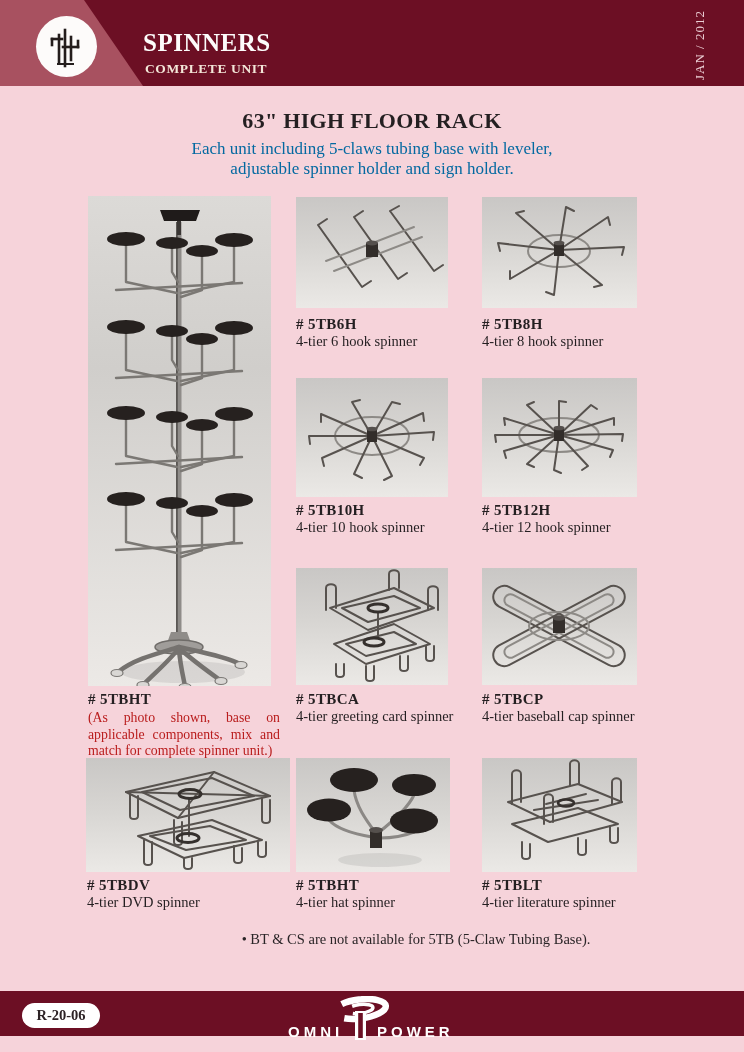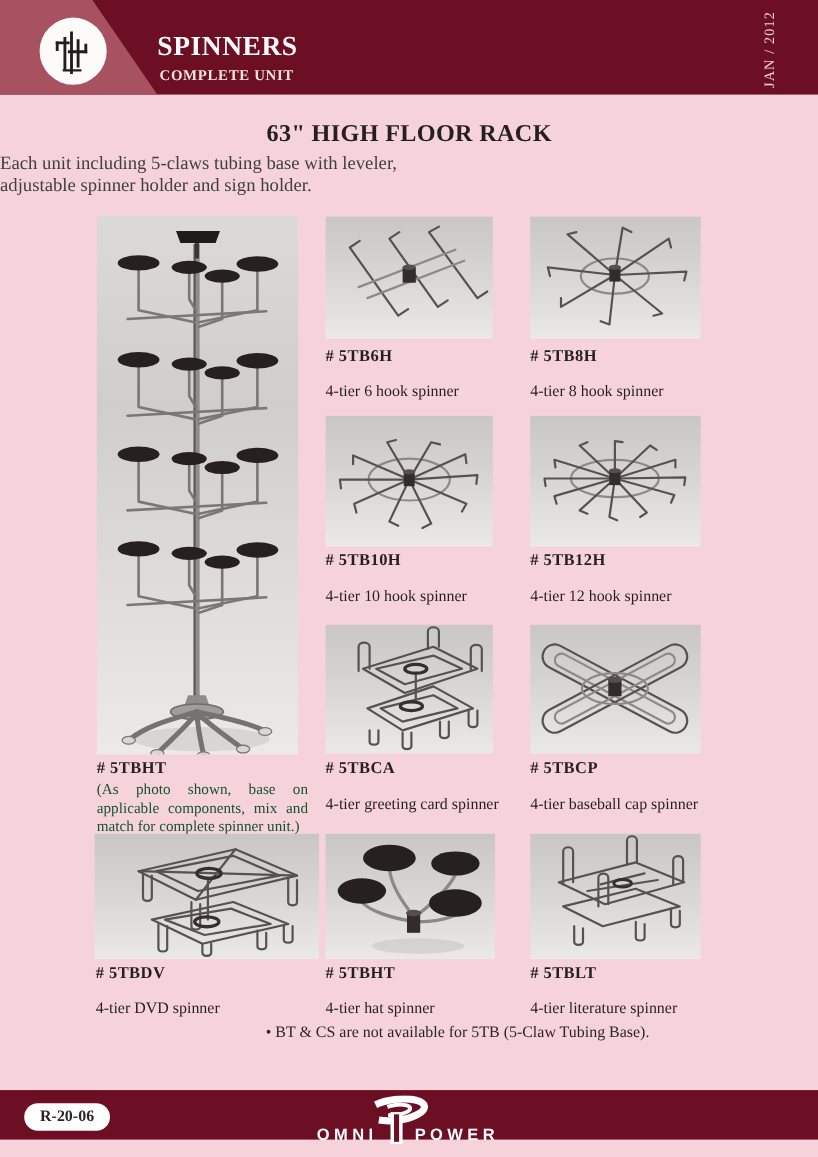--- a/index.html
+++ b/index.html
@@ -16,39 +16,39 @@
         letter-spacing:.5px;color:#fdfcfb;}
   .header-subtitle{position:absolute;left:145px;top:61px;font-size:13.5px;font-weight:bold;
         letter-spacing:.6px;color:#f3e6d8;}
   .issue-date{position:absolute;left:692px;top:8px;height:72px;color:#eccfd5;font-size:13px;
         letter-spacing:1px;writing-mode:vertical-rl;transform:rotate(180deg);
         display:flex;align-items:center;}
 
   
   .page-title{position:absolute;left:0;top:108px;width:744px;text-align:center;
         font-size:22px;font-weight:bold;color:#241f21;letter-spacing:.3px;}
-  .intro-line{position:absolute;left:0;width:744px;font-size:17px;color:#404040;}
+  .intro-line{position:absolute;left:0;width:744px;text-align:center;font-size:17px;color:#0369a1;}
   .intro-line.l1{top:139px;} .intro-line.l2{top:159px;}
 
   
   .photo{position:absolute;background:linear-gradient(180deg,#c9c7c5 0%,#d7d5d2 45%,#ebe9e6 100%);overflow:hidden;}
   .photo.tall{background:linear-gradient(180deg,#dcdad7 0%,#d0cecb 35%,#ece9e6 100%);}
   .photo svg{display:block;width:100%;height:100%;}
   .wire{fill:none;stroke:#57524e;stroke-width:2;stroke-linecap:round;stroke-linejoin:round;}
   .wire2{fill:none;stroke:#8d8a86;stroke-width:2;stroke-linecap:round;stroke-linejoin:round;}
   .pad{fill:#26211f;}
   .hub{fill:#322d2a;}
   .tw{fill:none;stroke:#7b7874;stroke-width:2.4;stroke-linecap:round;stroke-linejoin:round;}
 
   
   .cap{position:absolute;color:#241f21;}
   .cap .code{font-size:15px;font-weight:bold;letter-spacing:.4px;}
-  .cap .desc{font-size:14.5px;margin-top:15px;}
+  .cap .desc{font-size:14.5px;margin-top:0;}
   .featured-note{position:absolute;left:88px;top:710px;width:192px;font-size:13.8px;
-        line-height:16.5px;text-align:justify;color:#14532d;}
+        line-height:16.5px;text-align:justify;color:#b91c1c;}
 
   .availability-note{position:absolute;left:0;top:931px;width:744px;text-align:center;
         font-size:14.5px;color:#2a2527;margin-left:44px;}
 
   
   .footer{position:absolute;left:0;top:991px;width:744px;height:45px;background:#6c0f24;}
   .ref-badge{position:absolute;left:22px;top:12px;width:78px;height:25px;background:#fff;
         border-radius:13px;display:flex;align-items:center;justify-content:center;
         font-size:14.5px;font-weight:bold;color:#2d2326;}
   .brand-word{position:absolute;top:32px;font-family:"Liberation Sans",sans-serif;

